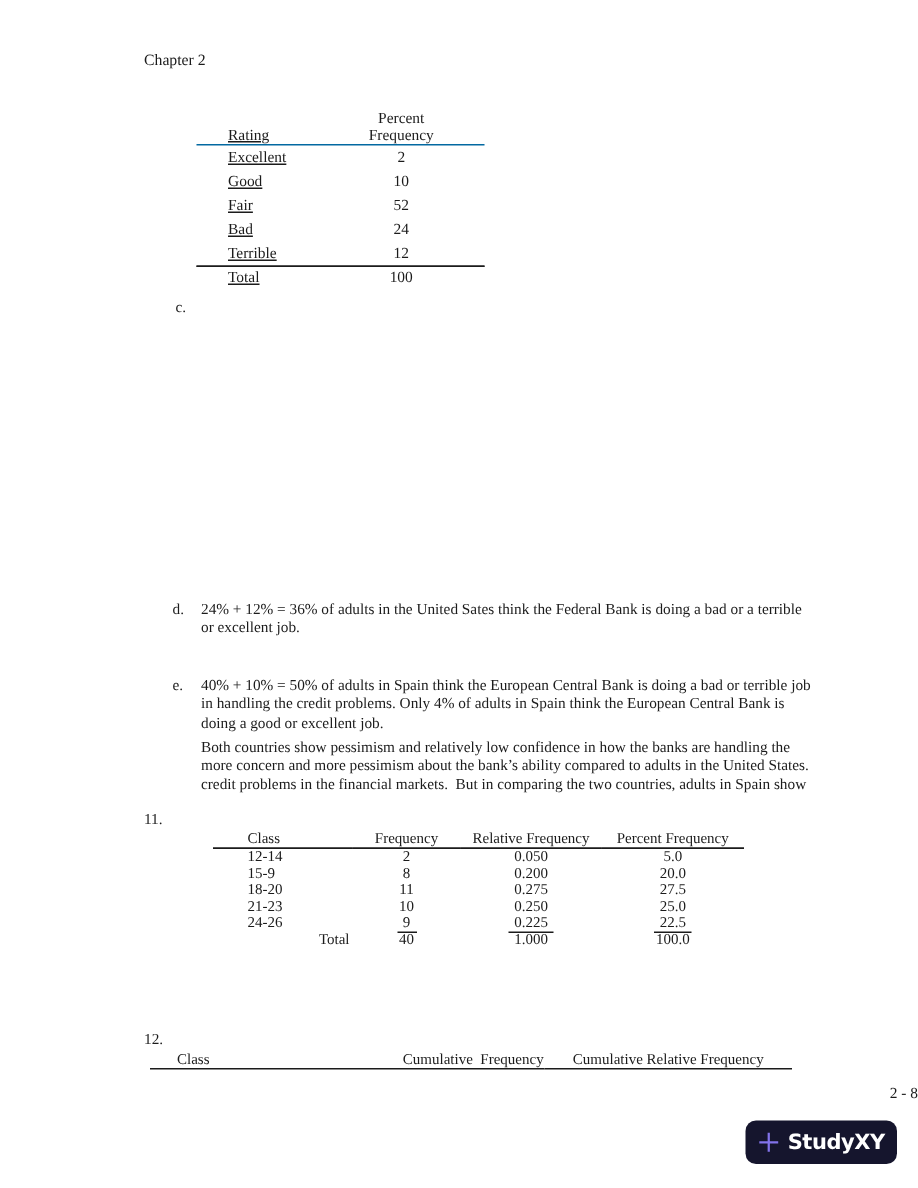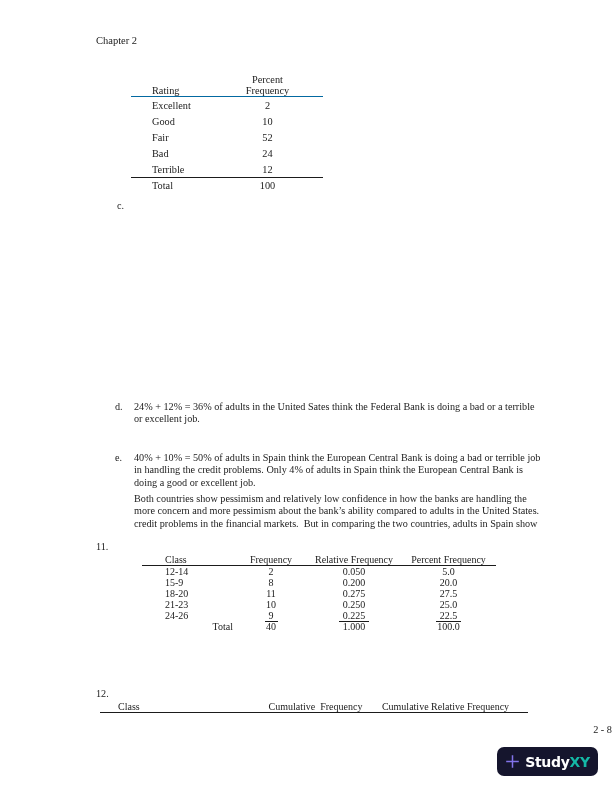--- a/index.html
+++ b/index.html
@@ -4,21 +4,21 @@
 <style>
   html,body{margin:0;padding:0;background:#ffffff;}
   .page{
     position:relative;width:612px;height:792px;background:#ffffff;overflow:hidden;
     font-family:"Liberation Serif", serif;color:#1b1b1b;
   }
   .chapter{position:absolute;left:96px;top:35px;font-size:10.5px;}
   
   .t1{position:absolute;left:131px;top:70px;width:159px;border-collapse:collapse;font-size:10.3px;table-layout:fixed;}
   .t1 th,.t1 td{padding:0;font-weight:normal;}
-  .t1 .c1{width:72px;text-align:left;padding-left:21px;}
+  .t1 .c1{width:72px;text-align:left;padding-left:21px;text-decoration:underline;}
   .t1 .c2{width:87px;text-align:center;padding-right:12px;}
   .t1 thead th{vertical-align:bottom;border-bottom:1px solid #0369a1;height:26px;}
   .t1 tbody td{height:16px;vertical-align:middle;}
   .t1 tr.lastrow td{border-bottom:1px solid #1b1b1b;}
   .t1 tfoot td{height:15px;vertical-align:middle;}
   
   .item-label{position:absolute;font-size:10.2px;}
   .item-text{position:absolute;font-size:10.2px;}
   .line{line-height:12.3px;white-space:pre;}
   
@@ -44,21 +44,21 @@
   .footer{position:absolute;left:0;top:724px;width:612px;text-align:right;font-size:10.3px;}
   
   .badge{
     position:absolute;left:497px;top:747px;width:101px;height:29px;
     background:#15152d;border-radius:7px;
     display:flex;align-items:center;justify-content:center;gap:5px;
     font-family:"DejaVu Sans", sans-serif;
   }
   .badge .plus{display:flex;align-items:center;}
   .badge .word{font-size:14px;font-weight:bold;letter-spacing:-0.3px;color:#ffffff;}
-  .badge .accent{color:#14b8a6;}
+  .badge .accent{color:#ffffff;}
 </style>
 </head>
 <body>
 
 <div class="page">
 
   <div class="chapter">Chapter 2</div>
 
   <table class="t1">
     <thead>

